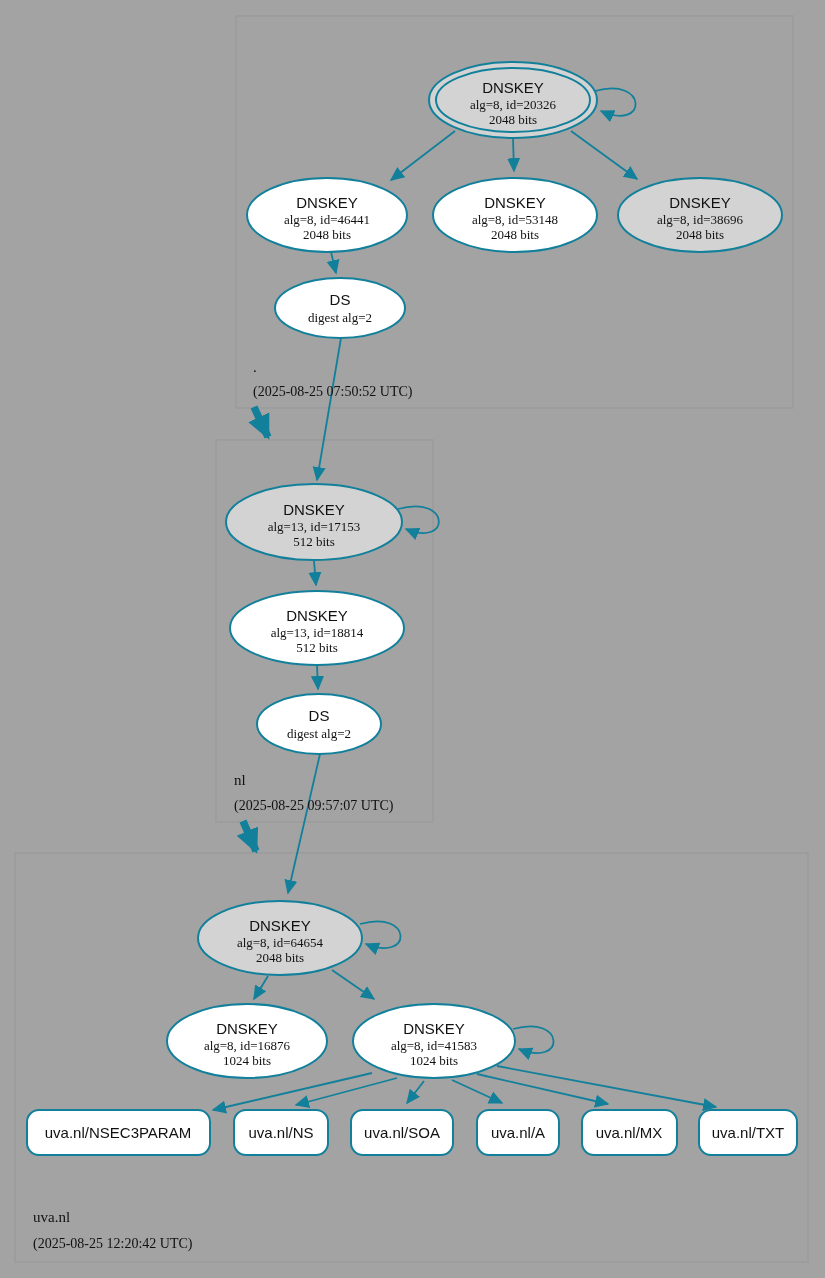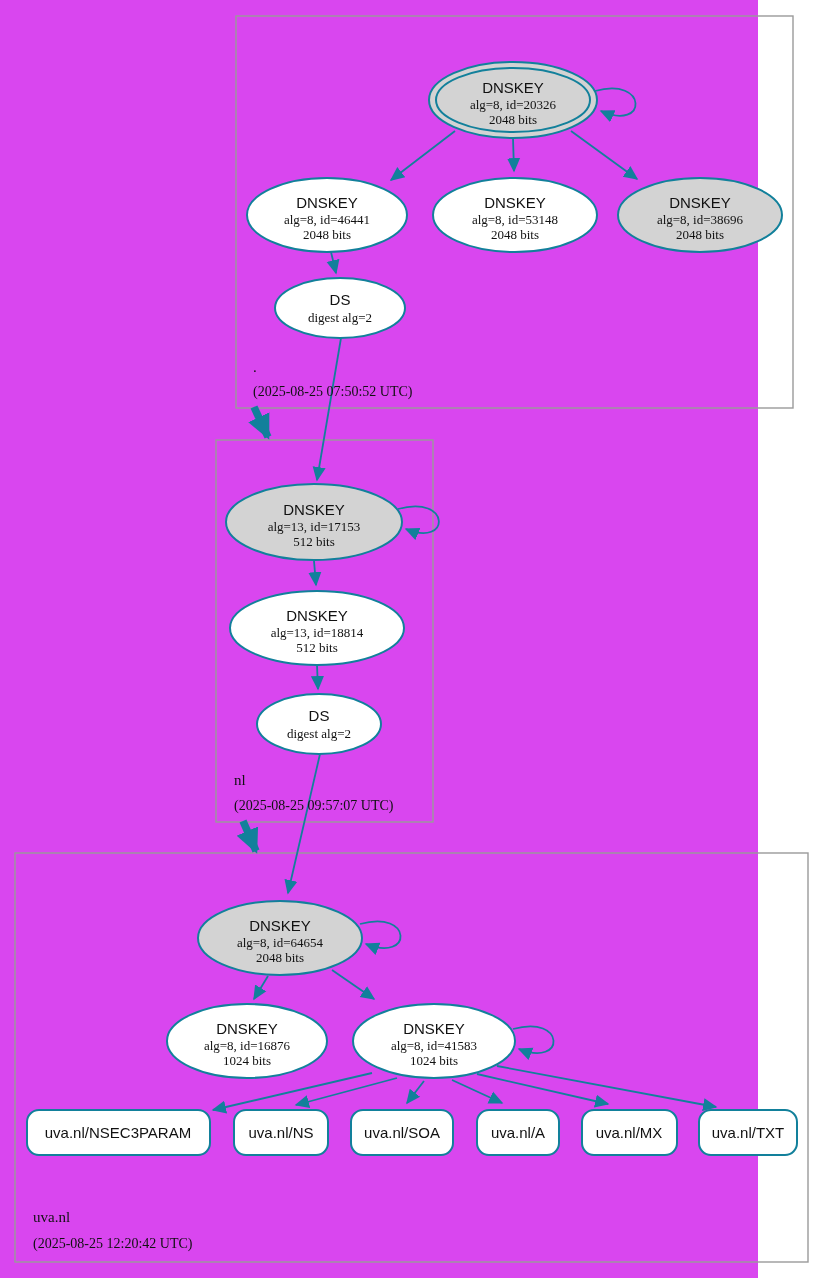--- a/index.html
+++ b/index.html
@@ -1,16 +1,16 @@
 <!DOCTYPE html>
 <html><head>
 <meta charset="utf-8">
 <style>
   html,body{margin:0;padding:0;background:#ffffff;}
-  .canvas{position:relative;width:758px;height:1278px;background:#d946ef;}
+  .canvas{position:relative;width:825px;height:1278px;background:#a3a3a3;}
   svg{display:block;}
   
   .zonebox{fill:none;stroke:#9a9a9a;stroke-width:1.4;}
   
   .edge{fill:none;stroke:#12809b;stroke-width:1.8;}
   .edge-thick{fill:none;stroke:#12809b;stroke-width:7.5;}
   
   .node{stroke:#12809b;stroke-width:2;fill:#ffffff;}
   .node-gray{stroke:#12809b;stroke-width:2;fill:#d3d3d3;}
   .rrbox{stroke:#12809b;stroke-width:2;fill:#ffffff;}

